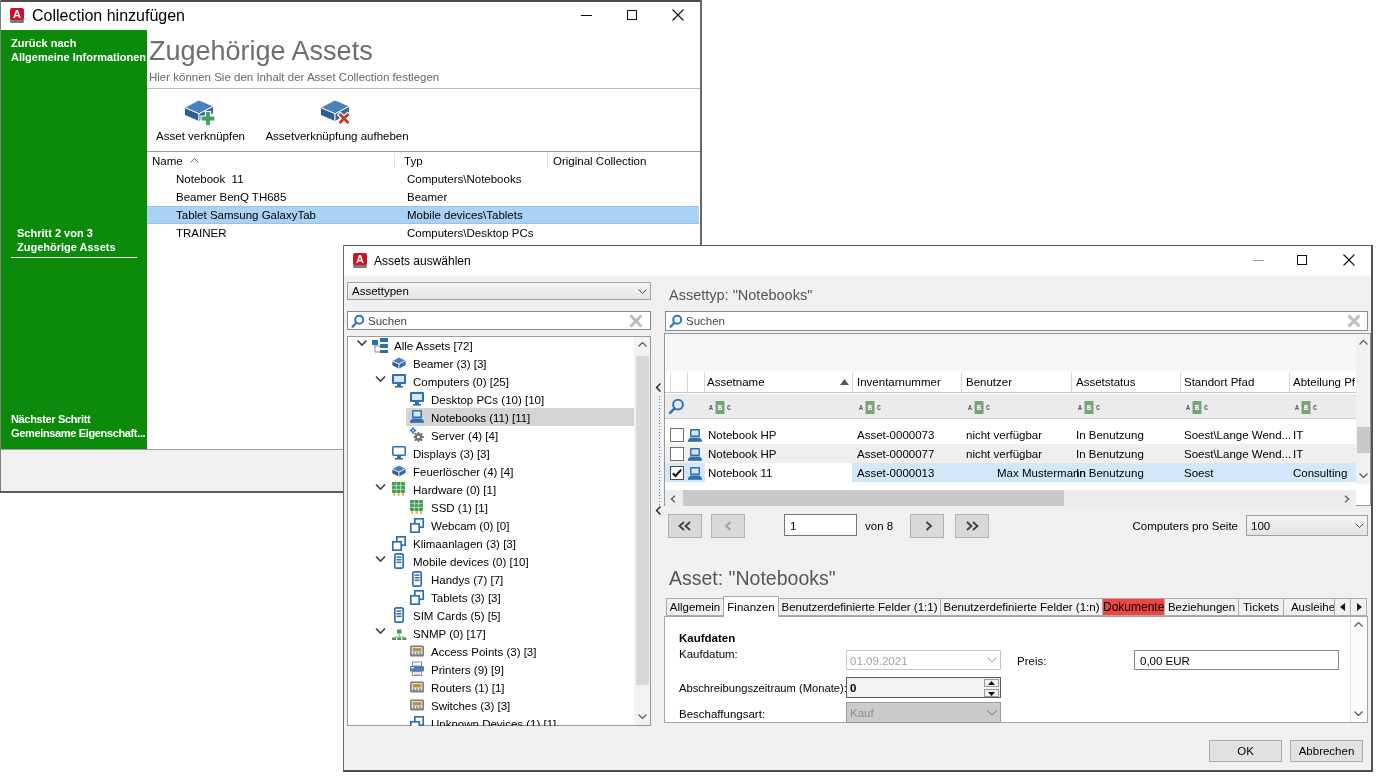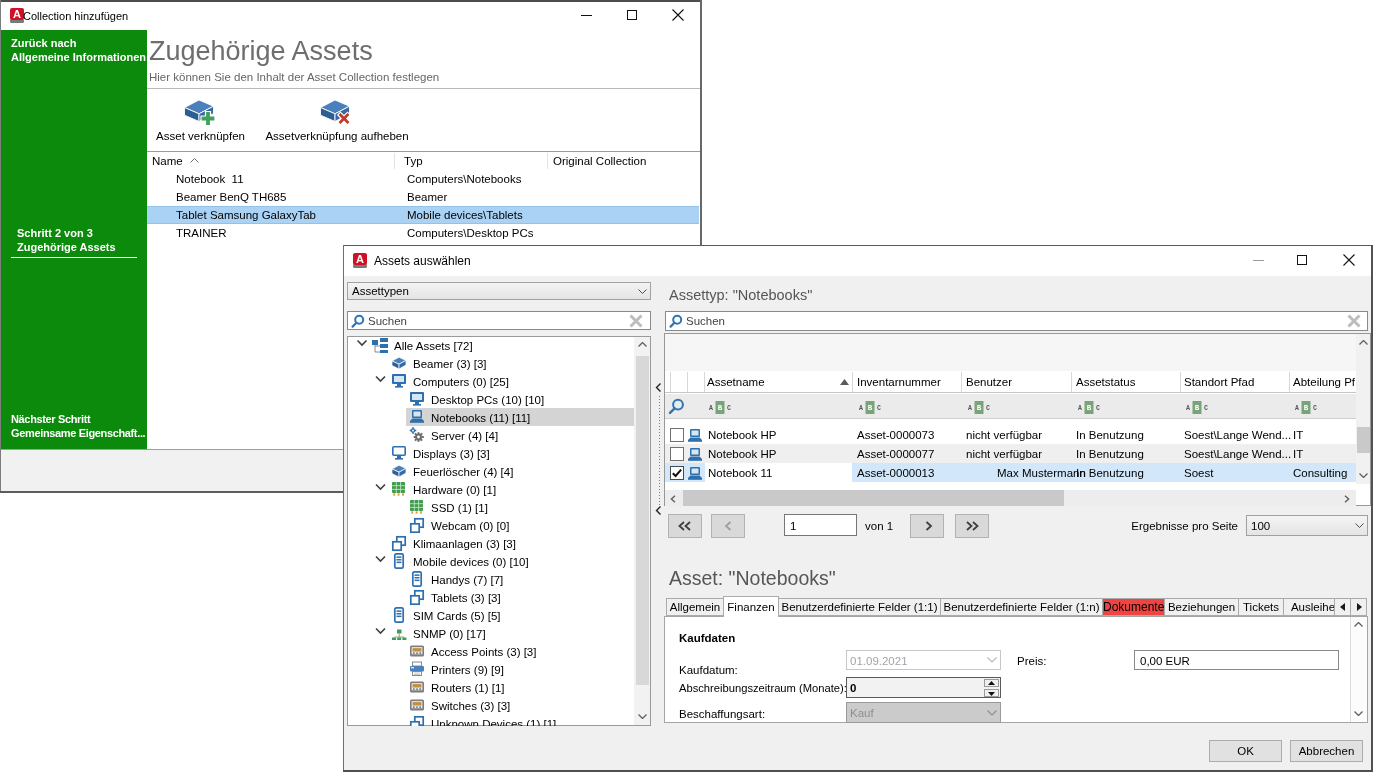--- a/index.html
+++ b/index.html
@@ -21,21 +21,21 @@
   <div class="abs" style="left:700px;top:0;width:2px;height:493px;background:#686868;"></div>
   <div class="abs" style="left:0;top:491px;width:702px;height:2px;background:#5c5c5c;"></div>
 
   <div class="abs" style="left:10px;top:8px;width:14px;height:15px;">
     <svg width="14" height="15" viewBox="0 0 14 15">
       <rect x="0" y="11" width="14" height="4" rx="1.5" fill="#7a7a7a"></rect>
       <rect x="0" y="0" width="14" height="12" rx="2" fill="#ce1126"></rect>
       <text x="7" y="10" font-size="11" font-weight="bold" fill="#fff" text-anchor="middle" font-family="Liberation Sans">A</text>
     </svg>
   </div>
-  <div class="t" style="left:23px;top:9px;font-size:11px;line-height:14px;">Collection hinzufügen</div>
+  <div class="t" style="left:32px;top:9px;font-size:16px;line-height:14px;">Collection hinzufügen</div>
   <div class="abs" style="left:581px;top:15px;width:11px;height:1px;background:#111;"></div>
   <div class="abs" style="left:627px;top:10px;width:10px;height:10px;border:1px solid #111;"></div>
   <div class="abs" style="left:672px;top:9px;width:12px;height:12px;">
     <svg width="12" height="12" viewBox="0 0 12 12">
           <path d="M0.5 0.5 L11.5 11.5 M11.5 0.5 L0.5 11.5" stroke="#111" stroke-width="1.1"></path>
         </svg>
   </div>
 
   <div class="abs" style="left:1px;top:30px;width:146px;height:419px;background:#0c8a0c;overflow:hidden;">
     <div class="t" style="left:10px;top:6px;color:#fff;font-weight:bold;font-size:11px;line-height:14px;">Zurück nach<br>Allgemeine Informationen</div>
@@ -511,34 +511,34 @@
       </div>
   <div class="abs" style="left:368px;top:269px;width:34px;height:24px;background:#d9d9d9;border:1px solid #b2b2b2;"></div>
   <div class="abs" style="left:379px;top:276px;">
         <svg width="12" height="10" viewBox="0 0 12 10">
           <path d="M8.5 1 L4 5 L8.5 9" stroke="#9f9f9f" stroke-width="1.8" fill="none"></path>
         </svg>
       </div>
   <div class="t" style="left:414px;top:274px;margin-left:28px;">Seite</div>
   <div class="abs" style="left:441px;top:269px;width:73px;height:22px;border:1px solid #767676;background:#fff;"></div>
   <div class="t" style="left:447px;top:274px;">1</div>
-  <div class="t" style="left:522px;top:274px;">von 1</div>
+  <div class="t" style="left:522px;top:274px;">von 8</div>
   <div class="abs" style="left:567px;top:269px;width:34px;height:24px;background:#d9d9d9;border:1px solid #b2b2b2;"></div>
   <div class="abs" style="left:580px;top:276px;">
         <svg width="12" height="10" viewBox="0 0 12 10">
           <path d="M3.5 1 L8 5 L3.5 9" stroke="#3f3f3f" stroke-width="1.8" fill="none"></path>
         </svg>
       </div>
   <div class="abs" style="left:612px;top:269px;width:34px;height:24px;background:#d9d9d9;border:1px solid #b2b2b2;"></div>
   <div class="abs" style="left:620px;top:276px;">
         <svg width="18" height="10" viewBox="0 0 18 10">
           <path d="M4 1 L8.5 5 L4 9 M10 1 L14.5 5 L10 9" stroke="#3f3f3f" stroke-width="1.8" fill="none"></path>
         </svg>
       </div>
-  <div class="t" style="left:700px;top:274px;width:195px;text-align:right;">Ergebnisse pro Seite</div>
+  <div class="t" style="left:700px;top:274px;width:195px;text-align:right;">Computers pro Seite</div>
   <div class="abs" style="left:903px;top:270px;width:122px;height:21px;border:1px solid #a0a0a0;background:linear-gradient(#f4f4f4,#e4e4e4);"></div>
   <div class="t" style="left:908px;top:274px;">100</div>
   <div class="abs" style="left:1012px;top:278px;">
         <svg width="9" height="5" viewBox="0 0 9 5">
           <path d="M0.5 0.5 L4.5 4.5 L8.5 0.5" stroke="#4f4f4f" stroke-width="1" fill="none"></path>
         </svg>
       </div>
 
   <div class="t" style="left:326px;top:321px;font-size:19.5px;line-height:24px;color:#565656;">Asset: "Notebooks"</div>
   <div class="abs" style="left:323px;top:353px;width:58px;height:18px;border:1px solid #ababab;background:#f0f0f0;text-align:center;font-size:11.5px;line-height:17px;">Allgemein</div>
@@ -557,21 +557,21 @@
         </svg>
       </div>
   <div class="abs" style="left:1014px;top:358px;">
         <svg width="5" height="8" viewBox="0 0 5 8">
           <path d="M0 0 L0 8 L5 4 Z" fill="#1a1a1a"></path>
         </svg>
       </div>
 
   <div class="abs" style="left:321px;top:371px;width:704px;height:107px;background:#fff;border:1px solid #a5a5a5;"></div>
   <div class="t" style="left:336px;top:386px;font-weight:bold;">Kaufdaten</div>
-  <div class="t" style="left:336px;top:418px;">Kaufdatum:</div>
+  <div class="t" style="left:336px;top:402px;">Kaufdatum:</div>
   <div class="abs" style="left:503px;top:405px;width:155px;height:20px;border:1px solid #c6c6c6;background:#fff;"></div>
   <div class="t" style="left:507px;top:409px;color:#a3a3ab;">01.09.2021</div>
   <div class="abs" style="left:644px;top:412px;">
         <svg width="10" height="6" viewBox="0 0 10 6">
           <path d="M0.5 0.5 L5 5 L9.5 0.5" stroke="#b9b9b9" stroke-width="1.2" fill="none"></path>
         </svg>
       </div>
   <div class="t" style="left:674px;top:409px;">Preis:</div>
   <div class="abs" style="left:791px;top:405px;width:205px;height:20px;border:1px solid #898989;background:#fff;"></div>
   <div class="t" style="left:797px;top:409px;">0,00 EUR</div>

